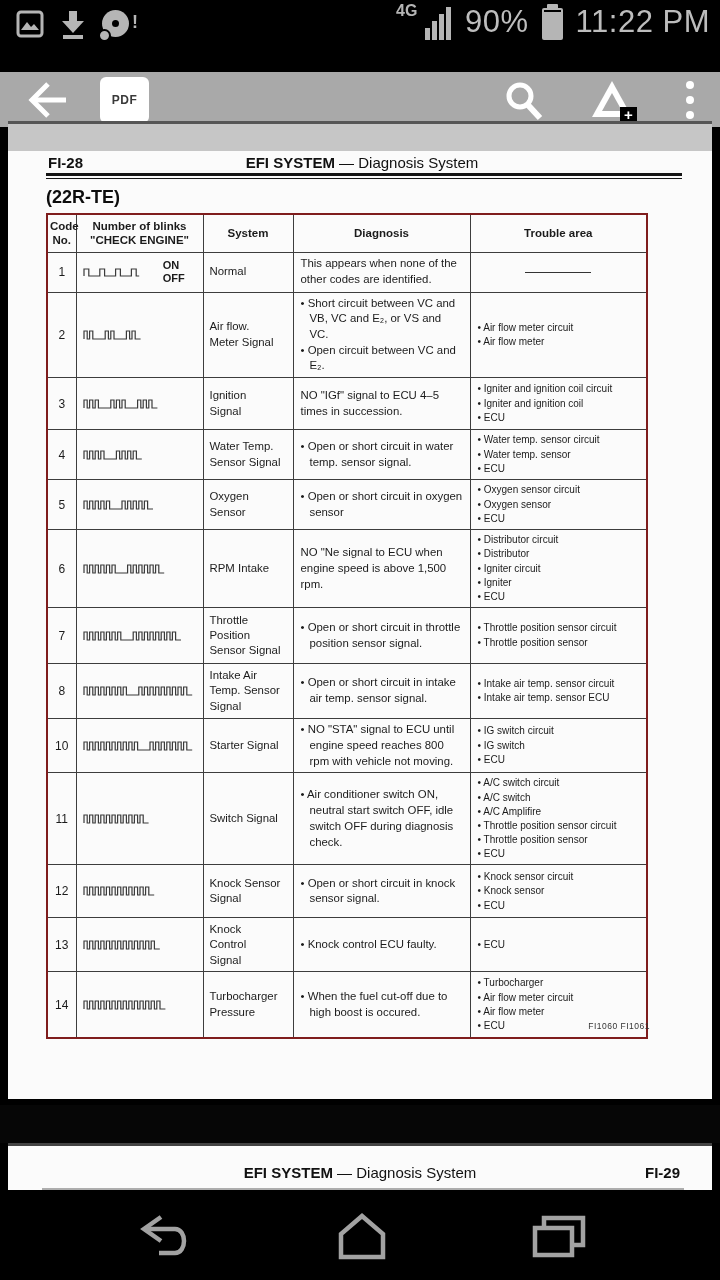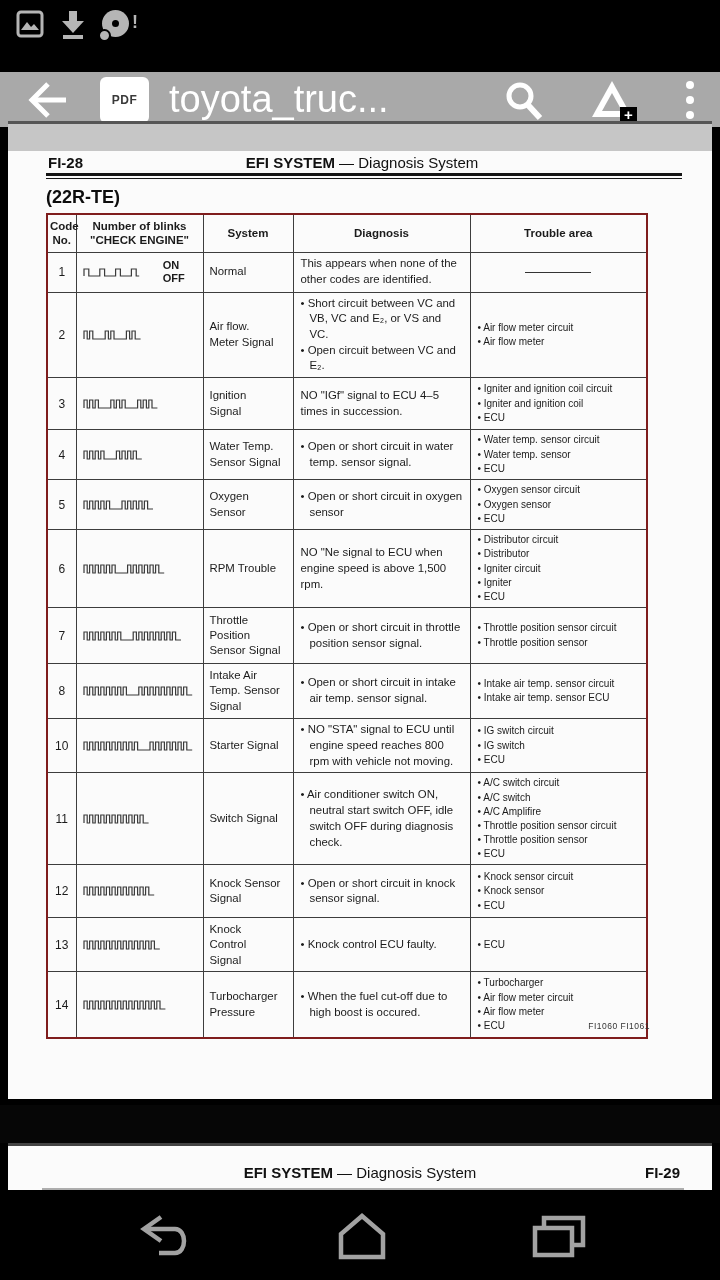--- a/index.html
+++ b/index.html
@@ -94,31 +94,44 @@
     <svg width="26" height="30" viewBox="0 0 26 30">
       <rect x="9" y="2" width="8" height="11" fill="#b5b5b5"></rect>
       <path d="M2 12 H24 L13 24 Z" fill="#b5b5b5"></path>
       <rect x="3" y="26" width="20" height="4" fill="#b5b5b5"></rect>
     </svg>
     <div class="disc-wrap">
       <div class="disc"></div>
       <div class="disc-bang">!</div>
     </div>
   </div>
+  <div class="sb-right">
+    <div class="sig-wrap">
+      <span class="sig-4g">4G</span>
+      <svg width="34" height="36" viewBox="0 0 34 36" style="position:absolute;right:0;bottom:0;">
+        <rect x="7" y="24" width="5" height="12" fill="#b5b5b5"></rect>
+        <rect x="14" y="17" width="5" height="19" fill="#b5b5b5"></rect>
+        <rect x="21" y="10" width="5" height="26" fill="#b5b5b5"></rect>
+        <rect x="28" y="3" width="5" height="33" fill="#b5b5b5"></rect>
+      </svg>
+    </div>
+    <span class="sb-text">90%</span>
+    <div class="battery"></div>
+    <span class="sb-text">11:22 PM</span>
+  </div>
 </div>
 
 <div id="toolbar">
   <svg id="tb-back" width="44" height="40" viewBox="0 0 44 40">
     <path d="M22 4 L6 20 L22 36" fill="none" stroke="#fff" stroke-width="5"></path>
     <path d="M6 20 H40" stroke="#fff" stroke-width="5"></path>
   </svg>
   <div class="pdf-badge">
     <span>PDF</span>
   </div>
-  <div id="tb-title">toyota_truc...</div>
   <div id="tb-spacer"></div>
   <svg id="tb-search" class="tb-icon" width="42" height="42" viewBox="0 0 42 42">
     <circle cx="18" cy="17" r="11" fill="none" stroke="#fff" stroke-width="5"></circle>
     <path d="M26 26 L38 39" stroke="#fff" stroke-width="6"></path>
   </svg>
   <div id="tb-drive">
     <svg width="44" height="42" viewBox="0 0 44 42">
       <path d="M22 2 L42 38 L2 38 Z" fill="#fff"></path>
       <path d="M22 14 L32 32 L12 32 Z" fill="#a9a9a9"></path>
     </svg>
@@ -272,21 +285,21 @@
         <tr style="height: 77px;">
           <td class="c-code">6</td>
           <td class="c-blink">
             <div class="blink-flex">
               <svg width="82.20000000000002" height="18" viewBox="0 0 82.20000000000002 18">
                 <path d="M1 13 v-8 h3.2 v8 h2.4 v-8 h3.2 v8 h2.4 v-8 h3.2 v8 h2.4 v-8 h3.2 v8 h2.4 v-8 h3.2 v8 h2.4 v-8 h3.2 v8 h2.4 h10 v-8 h3.2 v8 h2.4 v-8 h3.2 v8 h2.4 v-8 h3.2 v8 h2.4 v-8 h3.2 v8 h2.4 v-8 h3.2 v8 h2.4 v-8 h3.2 v8 h2.4 h3" fill="none" stroke="#3a3a3a" stroke-width="1.2"></path>
               </svg>
             </div>
           </td>
           <td class="c-sys">
-            <div>RPM Trouble</div>
+            <div>RPM Intake</div>
           </td>
           <td class="c-diag">
             <div>NO "Ne signal to ECU when engine speed is above 1,500 rpm.</div>
           </td>
           <td class="c-trb">
             <div class="hang">• Distributor circuit</div>
             <div class="hang">• Distributor</div>
             <div class="hang">• Igniter circuit</div>
             <div class="hang">• Igniter</div>
             <div class="hang">• ECU</div>

